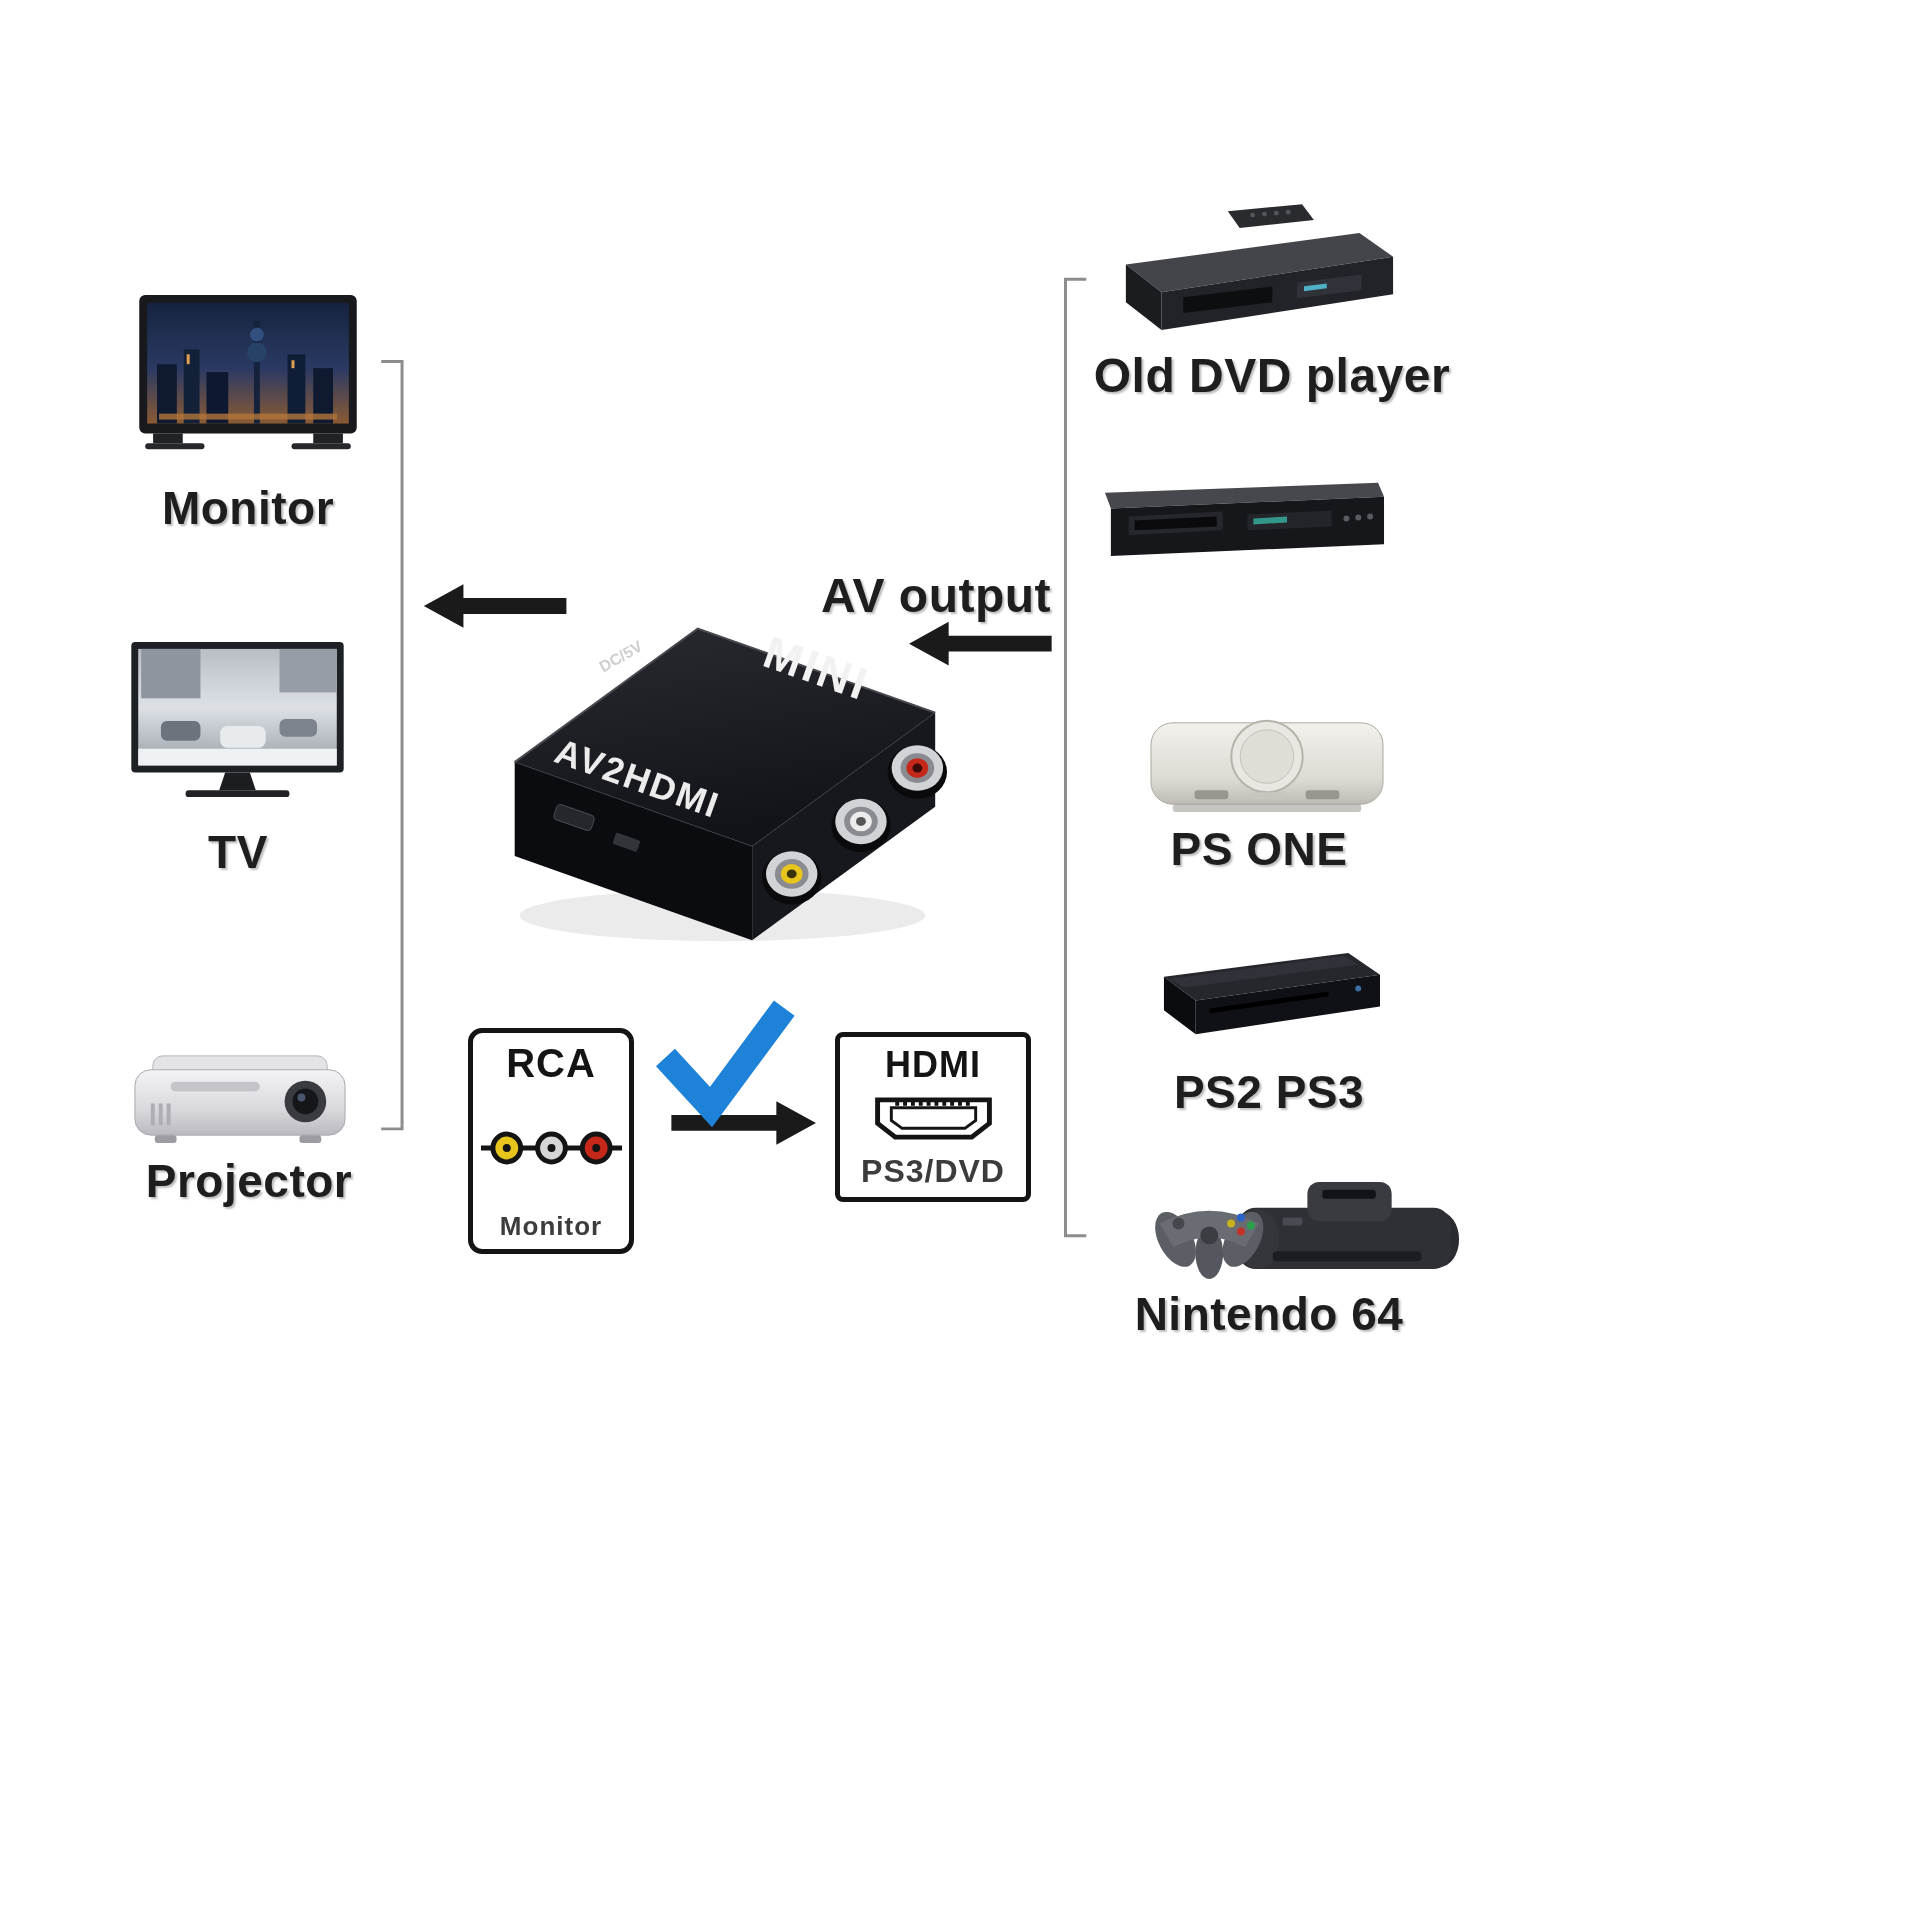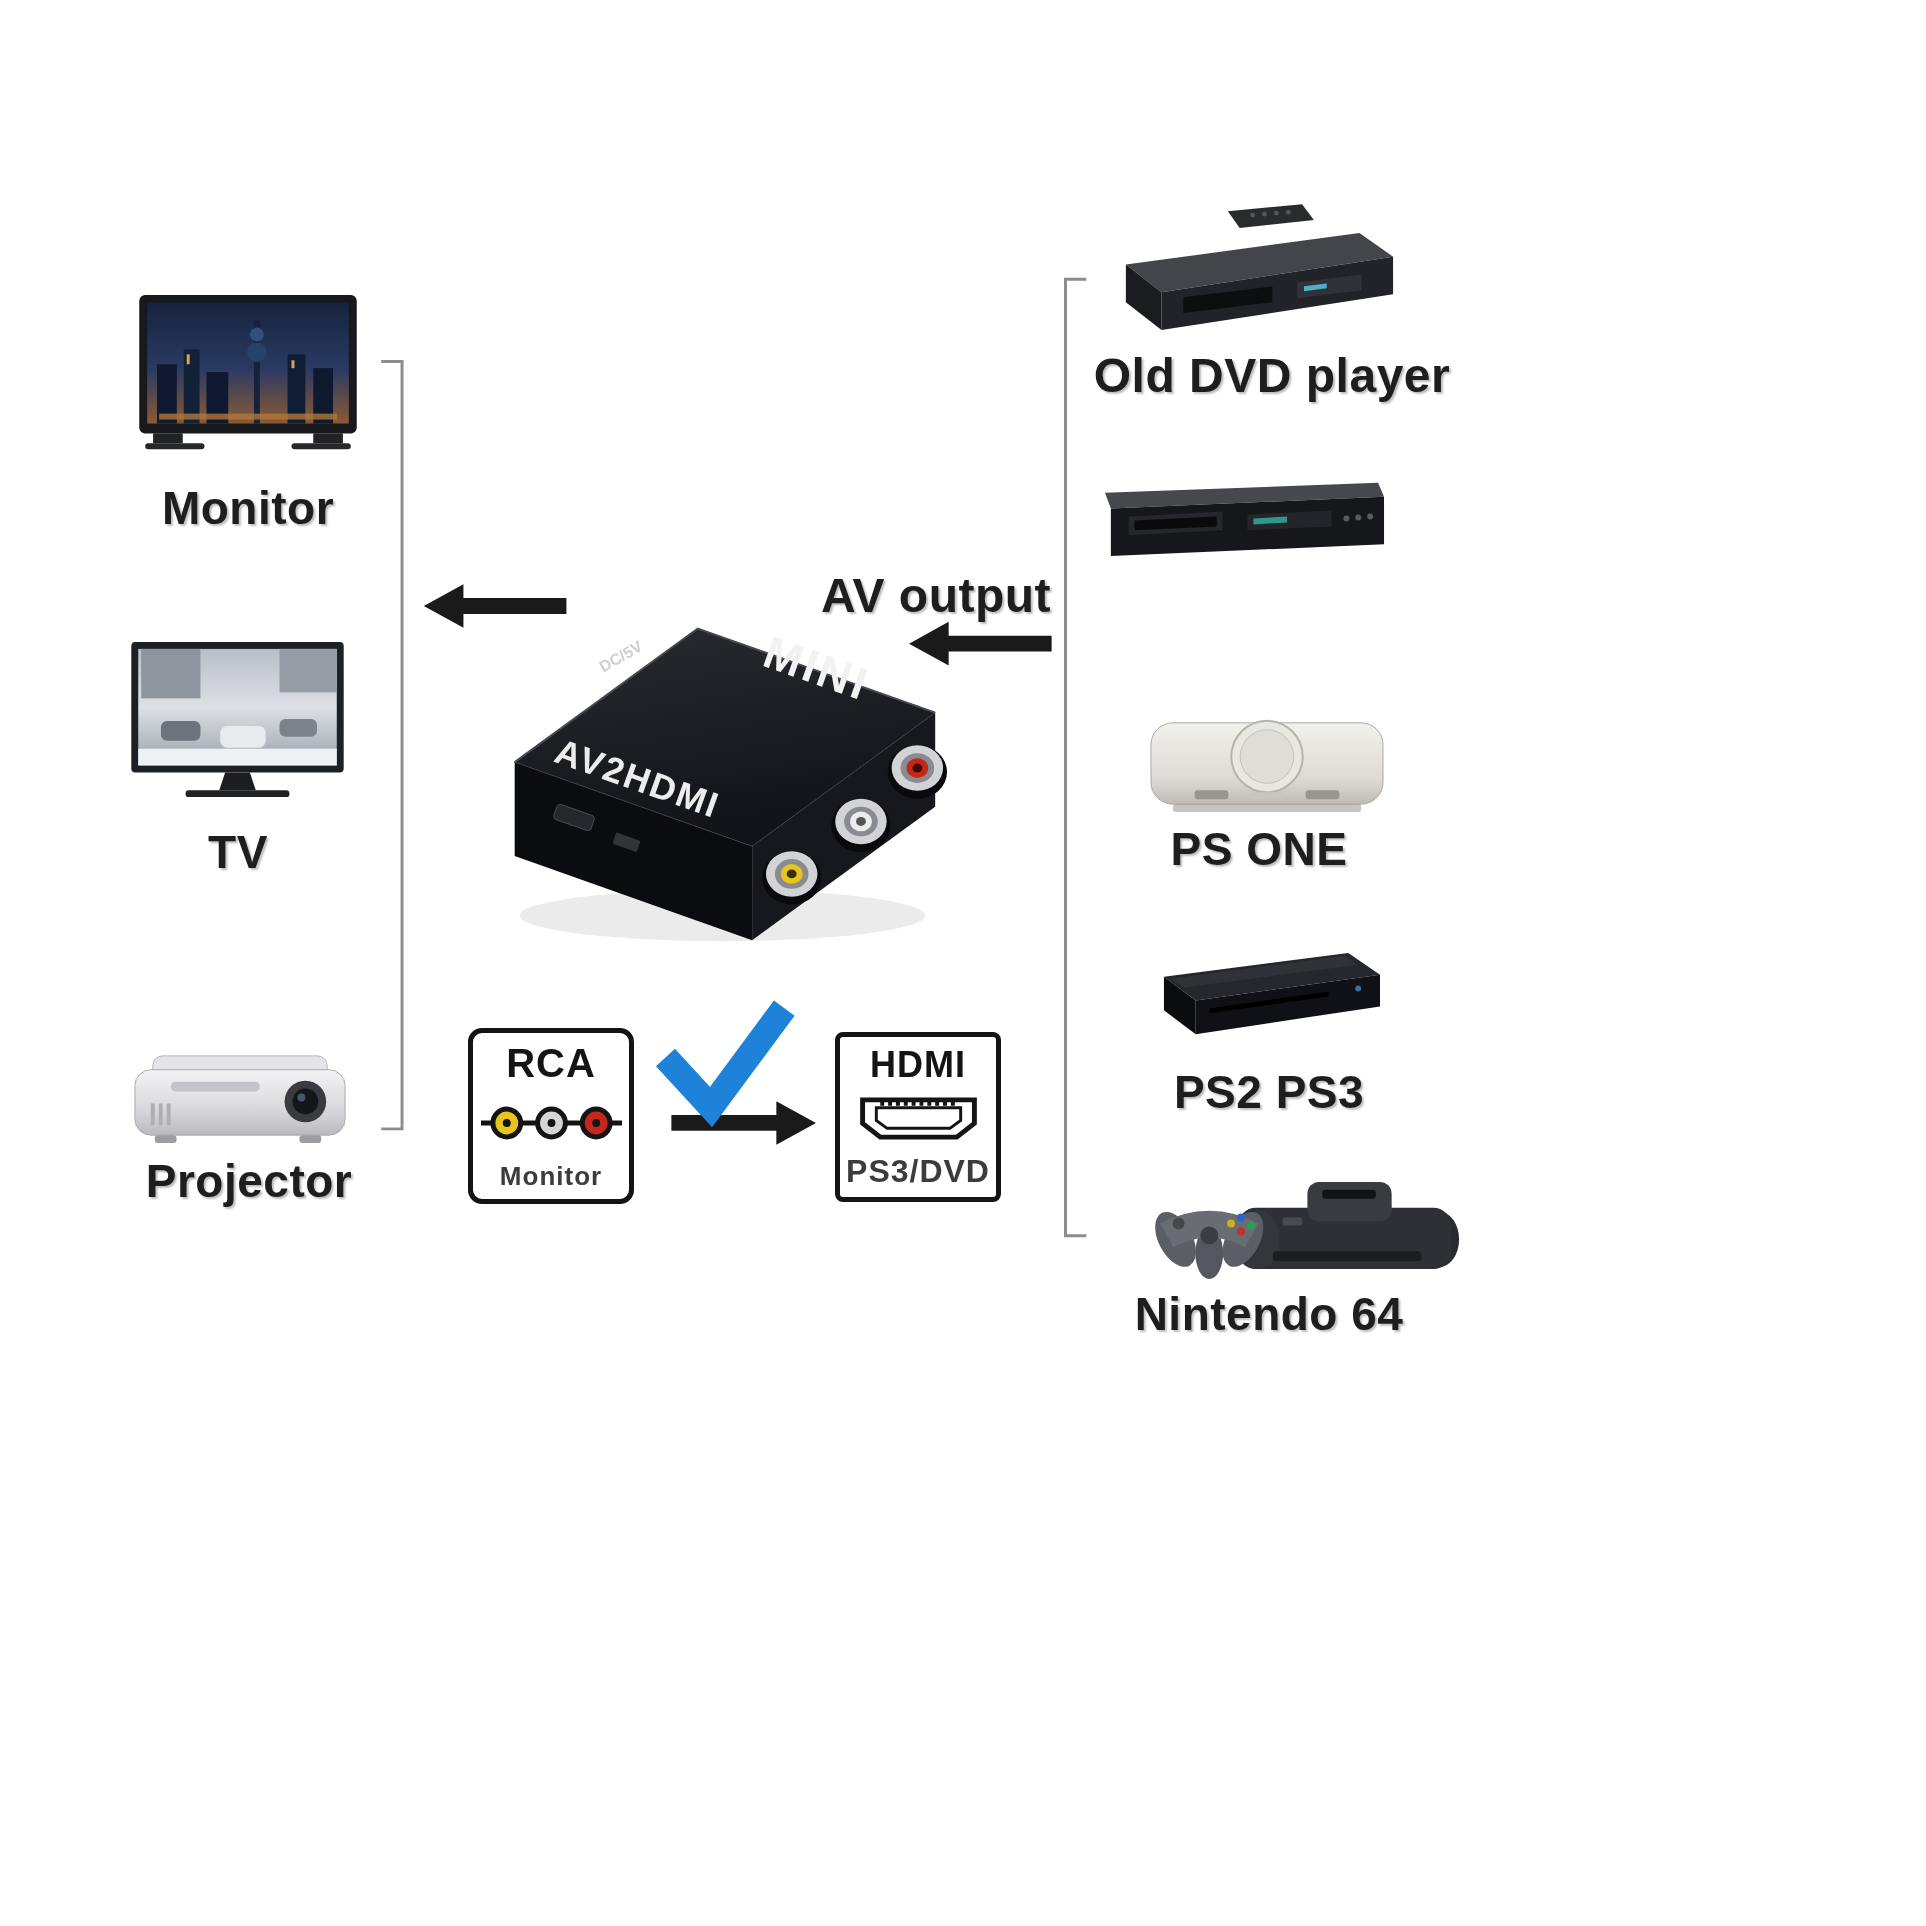--- a/index.html
+++ b/index.html
@@ -233,35 +233,35 @@
         <circle cx="55" cy="64" r="6" fill="#46474d"></circle>
         <circle cx="118" cy="58" r="4" fill="#2a62c8"></circle>
         <circle cx="128" cy="66" r="4" fill="#2aa04a"></circle>
         <circle cx="108" cy="64" r="4" fill="#c8b21e"></circle>
         <circle cx="118" cy="72" r="4" fill="#c23226"></circle>
       </g>
     </svg>
   </div>
   <div class="device-label" style="left:1269px;top:1287px">Nintendo 64</div>
 
-  <div class="badge" style="left:468px;top:1028px;width:166px;height:176px">
+  <div class="badge" style="left:468px;top:1028px;width:166px;height:226px">
     <div class="badge-title">RCA</div>
     <svg width="149" height="50" viewBox="0 0 150 50">
       <line x1="4" y1="25" x2="146" y2="25" stroke="#141414" stroke-width="5"></line>
       <circle cx="30" cy="25" r="14" fill="#e8c51c" stroke="#141414" stroke-width="5"></circle>
       <circle cx="30" cy="25" r="4" fill="#141414"></circle>
       <circle cx="75" cy="25" r="14" fill="#d5d5d5" stroke="#141414" stroke-width="5"></circle>
       <circle cx="75" cy="25" r="4" fill="#141414"></circle>
       <circle cx="120" cy="25" r="14" fill="#c5271a" stroke="#141414" stroke-width="5"></circle>
       <circle cx="120" cy="25" r="4" fill="#141414"></circle>
     </svg>
     <div class="badge-sub">Monitor</div>
   </div>
 
-  <div class="badge" style="left:835px;top:1032px;width:166px;height:170px;border-radius:8px">
+  <div class="badge" style="left:835px;top:1032px;width:196px;height:170px;border-radius:8px">
     <div class="badge-title" style="font-size:36px">HDMI</div>
     <svg width="129" height="51" viewBox="0 0 130 52">
       <path d="M8,6 H122 V30 L104,44 H26 L8,30 Z" fill="#fff" stroke="#141414" stroke-width="5"></path>
       <path d="M22,14 H108 V27 L97,35 H33 L22,27 Z" fill="none" stroke="#141414" stroke-width="3"></path>
       <g fill="#141414">
         <rect x="26" y="8" width="4" height="4"></rect>
           <rect x="34" y="8" width="4" height="4"></rect>
         <rect x="42" y="8" width="4" height="4"></rect>
           <rect x="50" y="8" width="4" height="4"></rect>
         <rect x="58" y="8" width="4" height="4"></rect>

